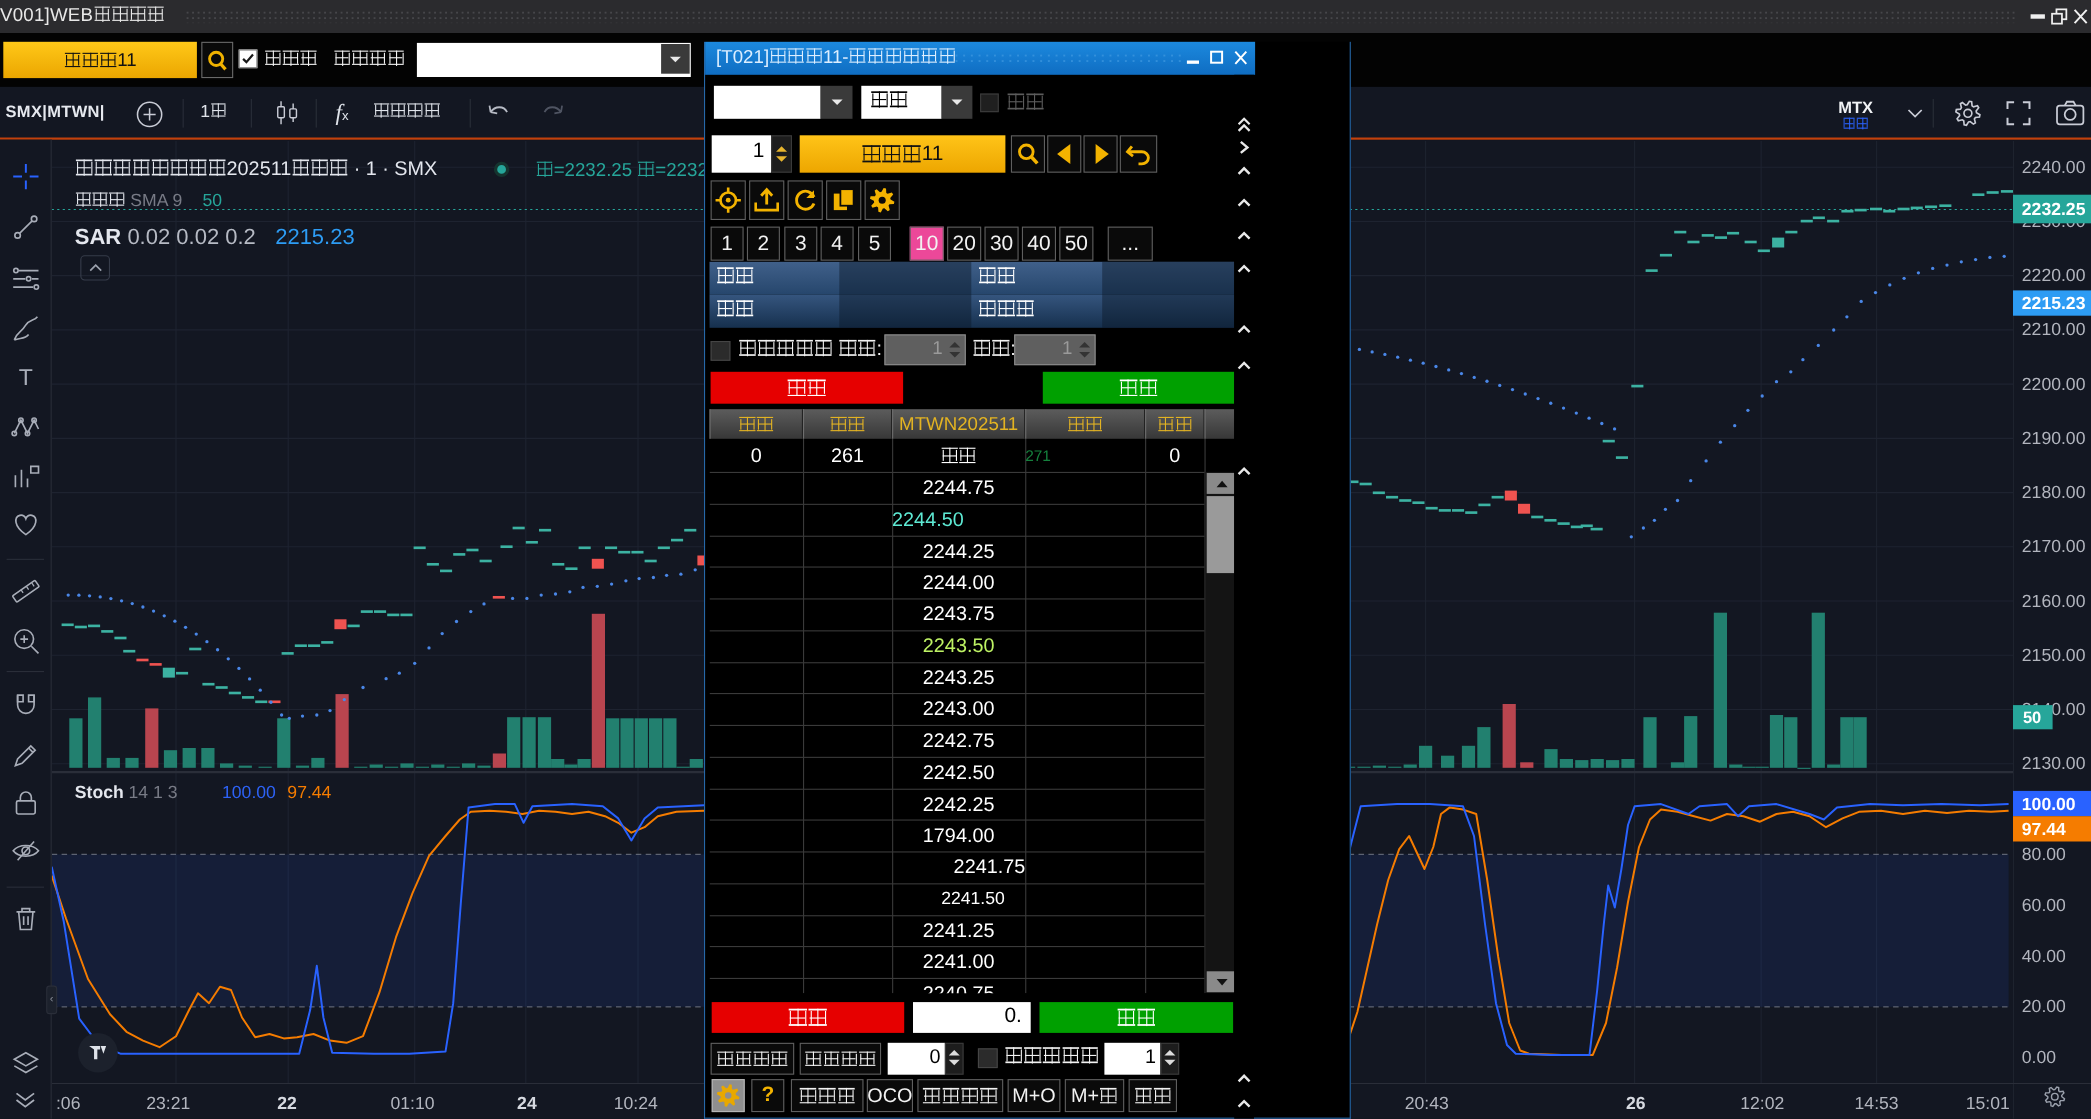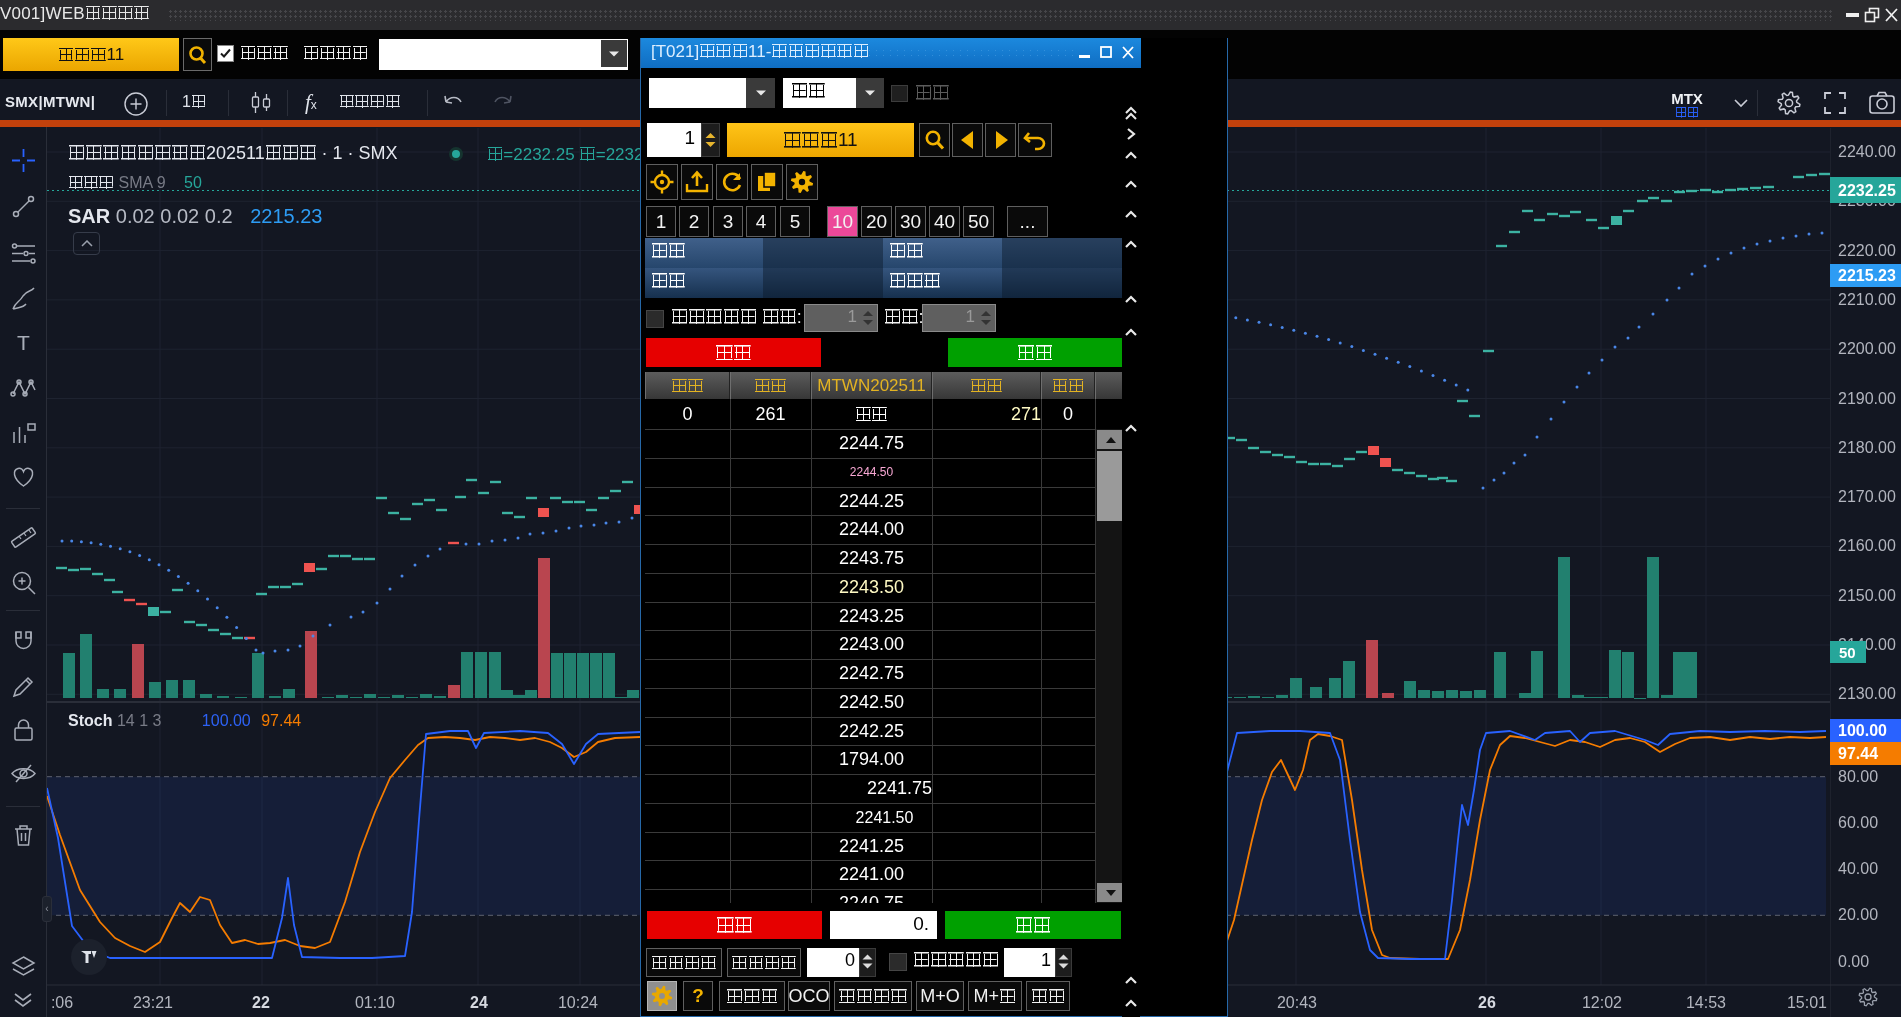--- a/index.html
+++ b/index.html
@@ -45,21 +45,21 @@
  <div class="abs" style="left:303px;top:14px;color:#f2f2f2;font-size:17px"><i class="hz"></i><i class="hz"></i><i class="hz"></i><i class="hz"></i></div>
  <div class="abs" style="left:379px;top:9px;width:249px;height:31px;background:#fff">
   <div class="abs flexc" style="right:1px;top:1px;width:26px;height:27px;background:#3a3a3a">
    <svg width="12" height="8">
           <path d="M1 1.5 L6 6.5 L11 1.5" fill="#e8e8e8" stroke="none"></path>
         </svg>
   </div>
  </div>
 </div>
 
-<div class="abs" style="left:0;top:79px;width:1901px;height:48px;background:#131722;border-bottom:7px solid #c2410c">
+<div class="abs" style="left:0;top:79px;width:1901px;height:48px;background:#131722;border-bottom:2px solid #c2410c">
  <div class="abs" style="left:5px;top:14px;color:#e6e9ef;font-size:15px;font-weight:bold;letter-spacing:.3px">SMX|MTWN|</div>
  <svg class="abs" style="left:123px;top:12px" width="26" height="26">
       <circle cx="13" cy="13" r="11" fill="none" stroke="#c9ccd6" stroke-width="1.4"></circle>
       <path d="M13 7.5 V18.5 M7.5 13 H18.5" stroke="#c9ccd6" stroke-width="1.4"></path>
     </svg>
  <div class="abs" style="left:182px;top:14px;color:#dfe3ea;font-size:16px">1<i class="hz"></i></div>
  <svg class="abs" style="left:246px;top:11px" width="30" height="28">
   <rect x="6.5" y="7" width="6" height="10" rx="1" fill="none" stroke="#c9ccd6" stroke-width="1.3"></rect>
       <path d="M9.5 2 V7 M9.5 17 V23" stroke="#c9ccd6" stroke-width="1.3"></path>
   <rect x="17.5" y="9" width="6" height="8" rx="1" fill="none" stroke="#c9ccd6" stroke-width="1.3"></rect>
@@ -738,28 +738,28 @@
       <div class="abs" style="left:0;top:403.9px;width:450px;height:1px;background:#3a3a3a"></div>
       <div class="abs" style="left:0;top:432.6px;width:450px;height:1px;background:#3a3a3a"></div>
       <div class="abs" style="left:0;top:461.4px;width:450px;height:1px;background:#3a3a3a"></div>
       <div class="abs" style="left:0;top:490.2px;width:450px;height:1px;background:#3a3a3a"></div>
       <div class="abs" style="left:0;top:0;width:85px;height:30px;color:#fff;font-size:18px;text-align:center;line-height:30px">0</div>
       <div class="abs" style="left:85px;top:0;width:81px;height:30px;color:#fff;font-size:18px;text-align:center;line-height:30px">261</div>
       <div class="abs flexc" style="left:166px;top:0;width:121px;height:30px;color:#fff;font-size:17px">
         <i class="hz"></i>
         <i class="hz"></i>
       </div>
-      <div class="abs" style="left:287px;top:0;width:109px;height:30px;color:#fef9c3;font-size:18px;text-align:right;line-height:30px">271</div>
+      <div class="abs" style="left:287px;top:0;width:109px;height:30px;color:#15803d;font-size:14px;text-align:left;line-height:30px">271</div>
       <div class="abs" style="left:396px;top:0;width:54px;height:30px;color:#fff;font-size:18px;text-align:center;line-height:30px">0</div>
       <div class="abs" style="left:166px;top:30.0px;width:121px;height:28.8px;color:#fff;font-size:18px;text-align:center;line-height:29px">2244.75</div>
-      <div class="abs" style="left:166px;top:58.8px;width:121px;height:28.8px;color:#f9a8d4;font-size:12px;text-align:center;line-height:29px">2244.50</div>
+      <div class="abs" style="left:166px;top:58.8px;width:121px;height:28.8px;color:#5eead4;font-size:18px;line-height:29px">2244.50</div>
       <div class="abs" style="left:166px;top:87.5px;width:121px;height:28.8px;color:#fff;font-size:18px;text-align:center;line-height:29px">2244.25</div>
       <div class="abs" style="left:166px;top:116.3px;width:121px;height:28.8px;color:#fff;font-size:18px;text-align:center;line-height:29px">2244.00</div>
       <div class="abs" style="left:166px;top:145.0px;width:121px;height:28.8px;color:#fff;font-size:18px;text-align:center;line-height:29px">2243.75</div>
-      <div class="abs" style="left:166px;top:173.8px;width:121px;height:28.8px;color:#fef9c3;font-size:18px;text-align:center;line-height:29px">2243.50</div>
+      <div class="abs" style="left:166px;top:173.8px;width:121px;height:28.8px;color:#bef264;font-size:18px;text-align:center;line-height:29px">2243.50</div>
       <div class="abs" style="left:166px;top:202.6px;width:121px;height:28.8px;color:#fff;font-size:18px;text-align:center;line-height:29px">2243.25</div>
       <div class="abs" style="left:166px;top:231.3px;width:121px;height:28.8px;color:#fff;font-size:18px;text-align:center;line-height:29px">2243.00</div>
       <div class="abs" style="left:166px;top:260.1px;width:121px;height:28.8px;color:#fff;font-size:18px;text-align:center;line-height:29px">2242.75</div>
       <div class="abs" style="left:166px;top:288.8px;width:121px;height:28.8px;color:#fff;font-size:18px;text-align:center;line-height:29px">2242.50</div>
       <div class="abs" style="left:166px;top:317.6px;width:121px;height:28.8px;color:#fff;font-size:18px;text-align:center;line-height:29px">2242.25</div>
       <div class="abs" style="left:166px;top:346.4px;width:121px;height:28.8px;color:#fff;font-size:18px;text-align:center;line-height:29px">1794.00</div>
       <div class="abs" style="left:166px;top:375.1px;width:121px;height:28.8px;color:#fff;font-size:18px;text-align:right;line-height:29px">2241.75</div>
       <div class="abs" style="left:179px;top:403.9px;width:121px;height:28.8px;color:#fff;font-size:16px;text-align:center;line-height:29px">2241.50</div>
       <div class="abs" style="left:166px;top:432.6px;width:121px;height:28.8px;color:#fff;font-size:18px;text-align:center;line-height:29px">2241.25</div>
       <div class="abs" style="left:166px;top:461.4px;width:121px;height:28.8px;color:#fff;font-size:18px;text-align:center;line-height:29px">2241.00</div>

